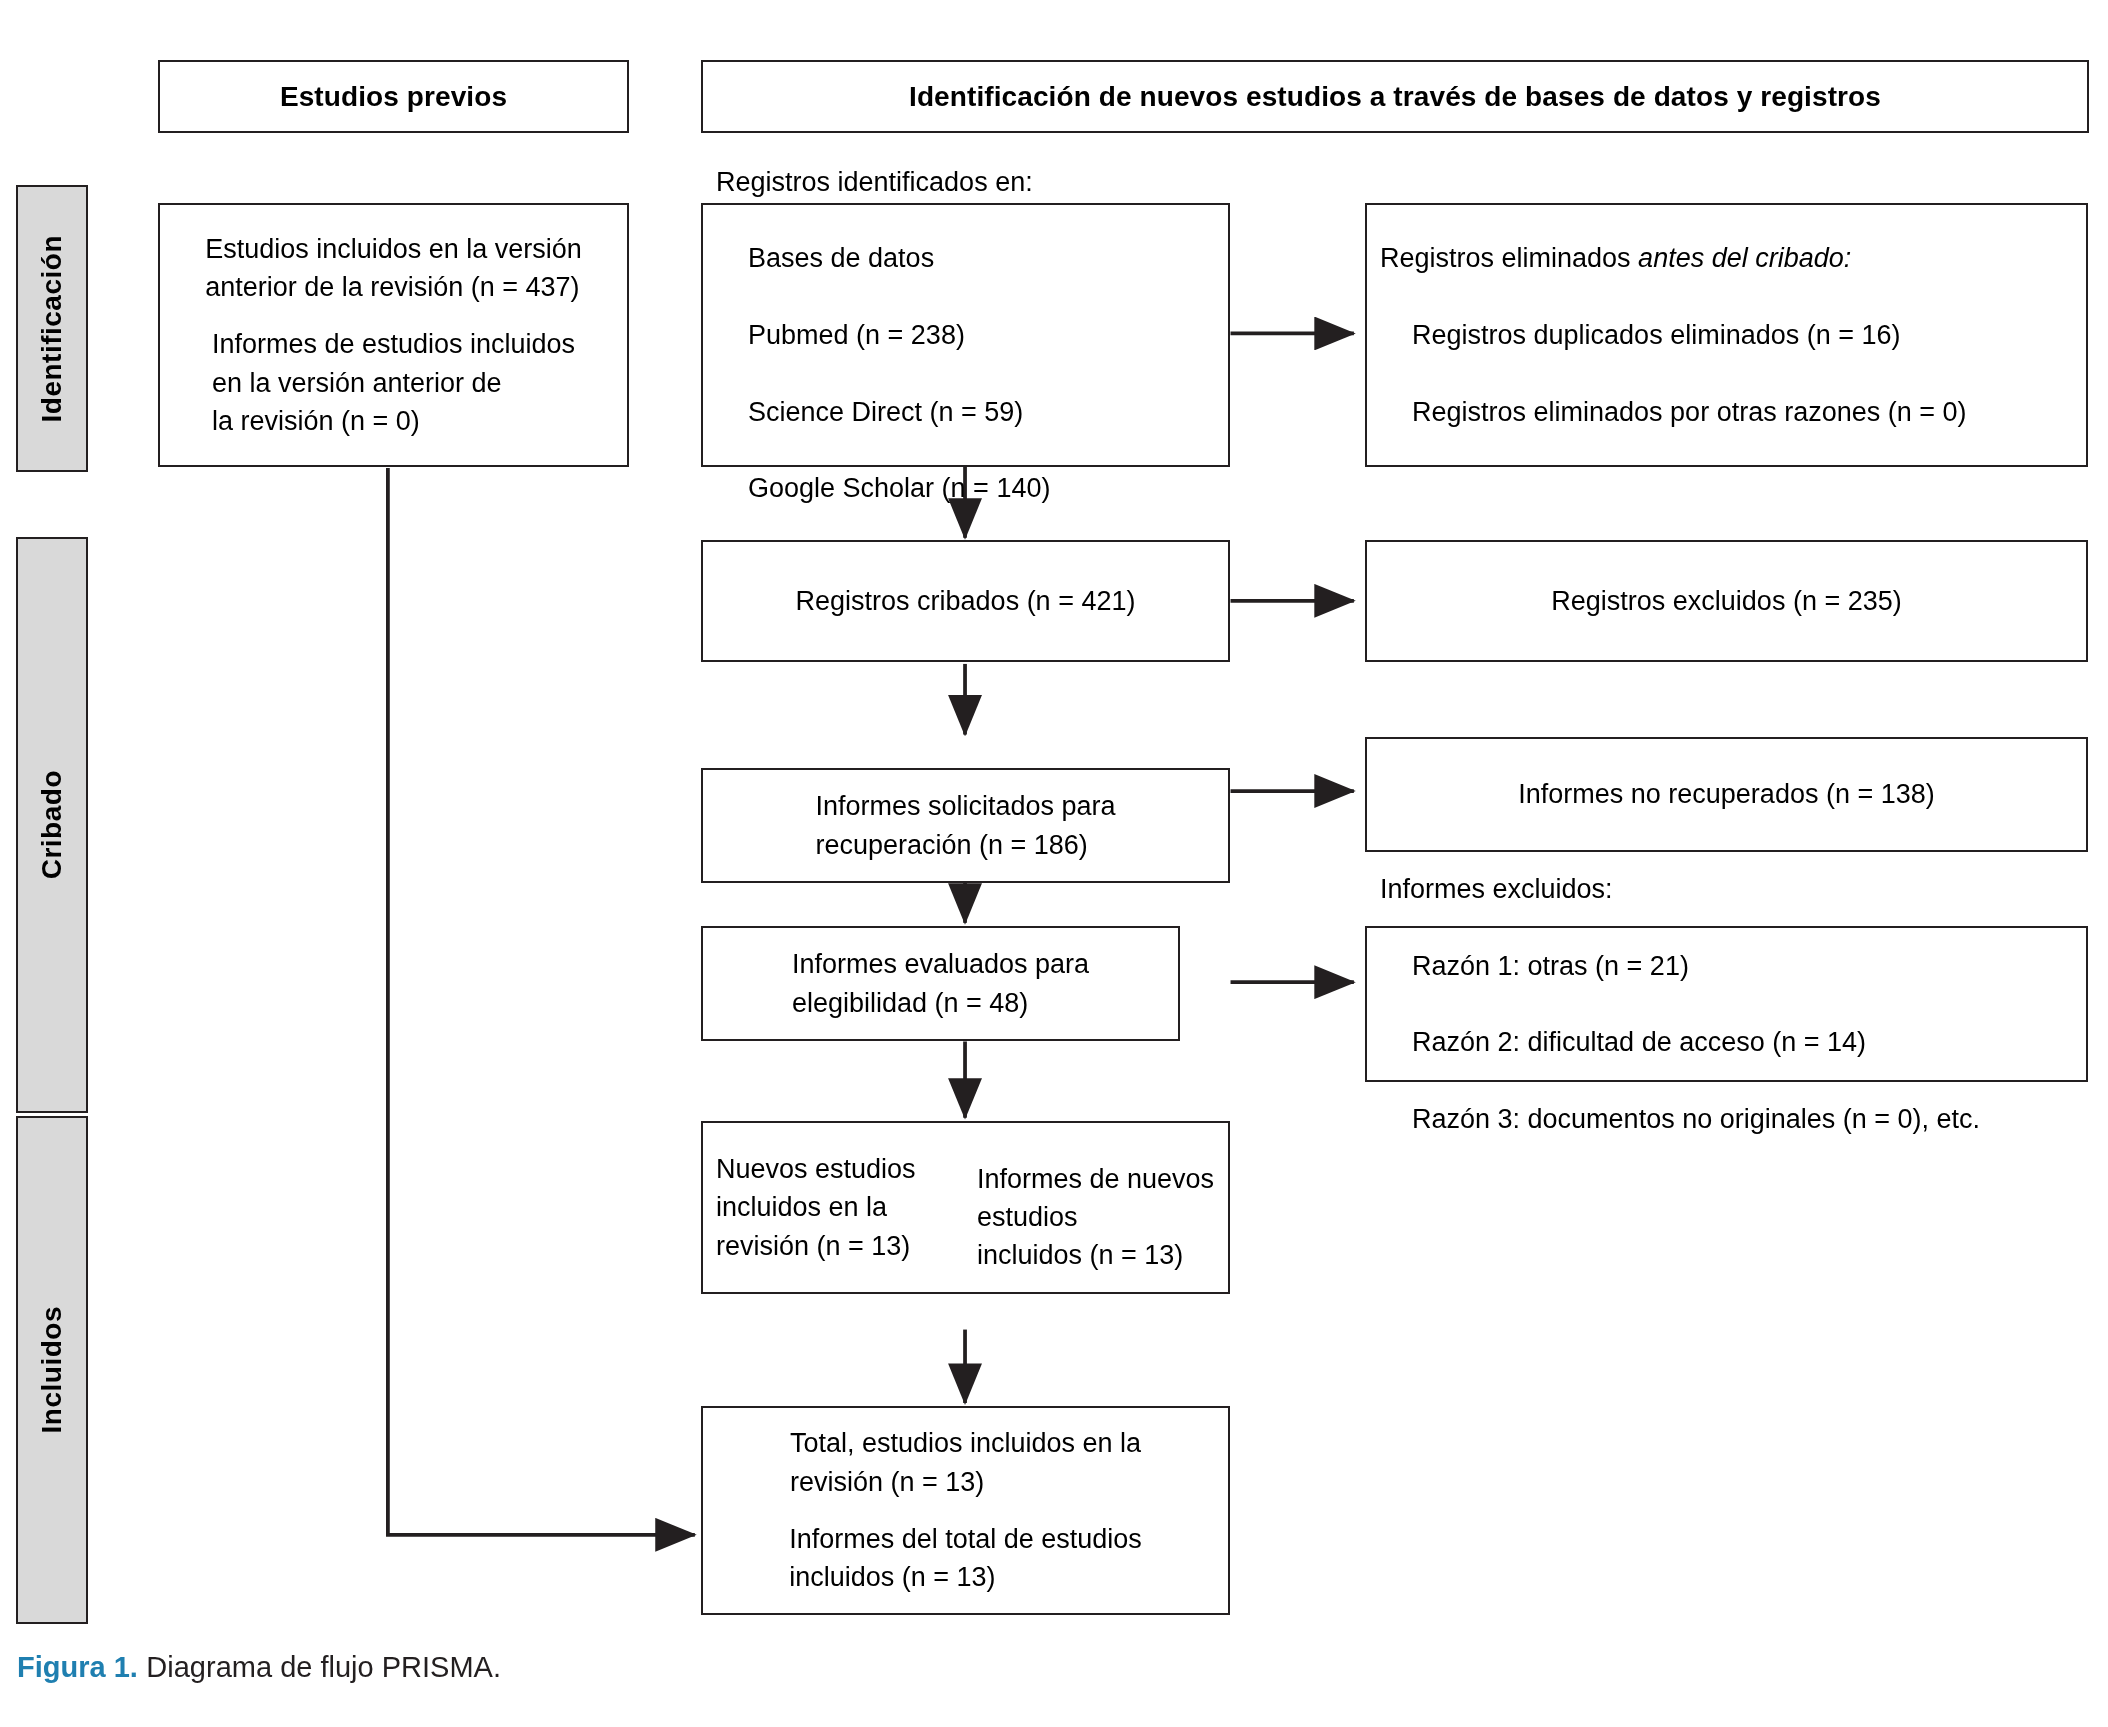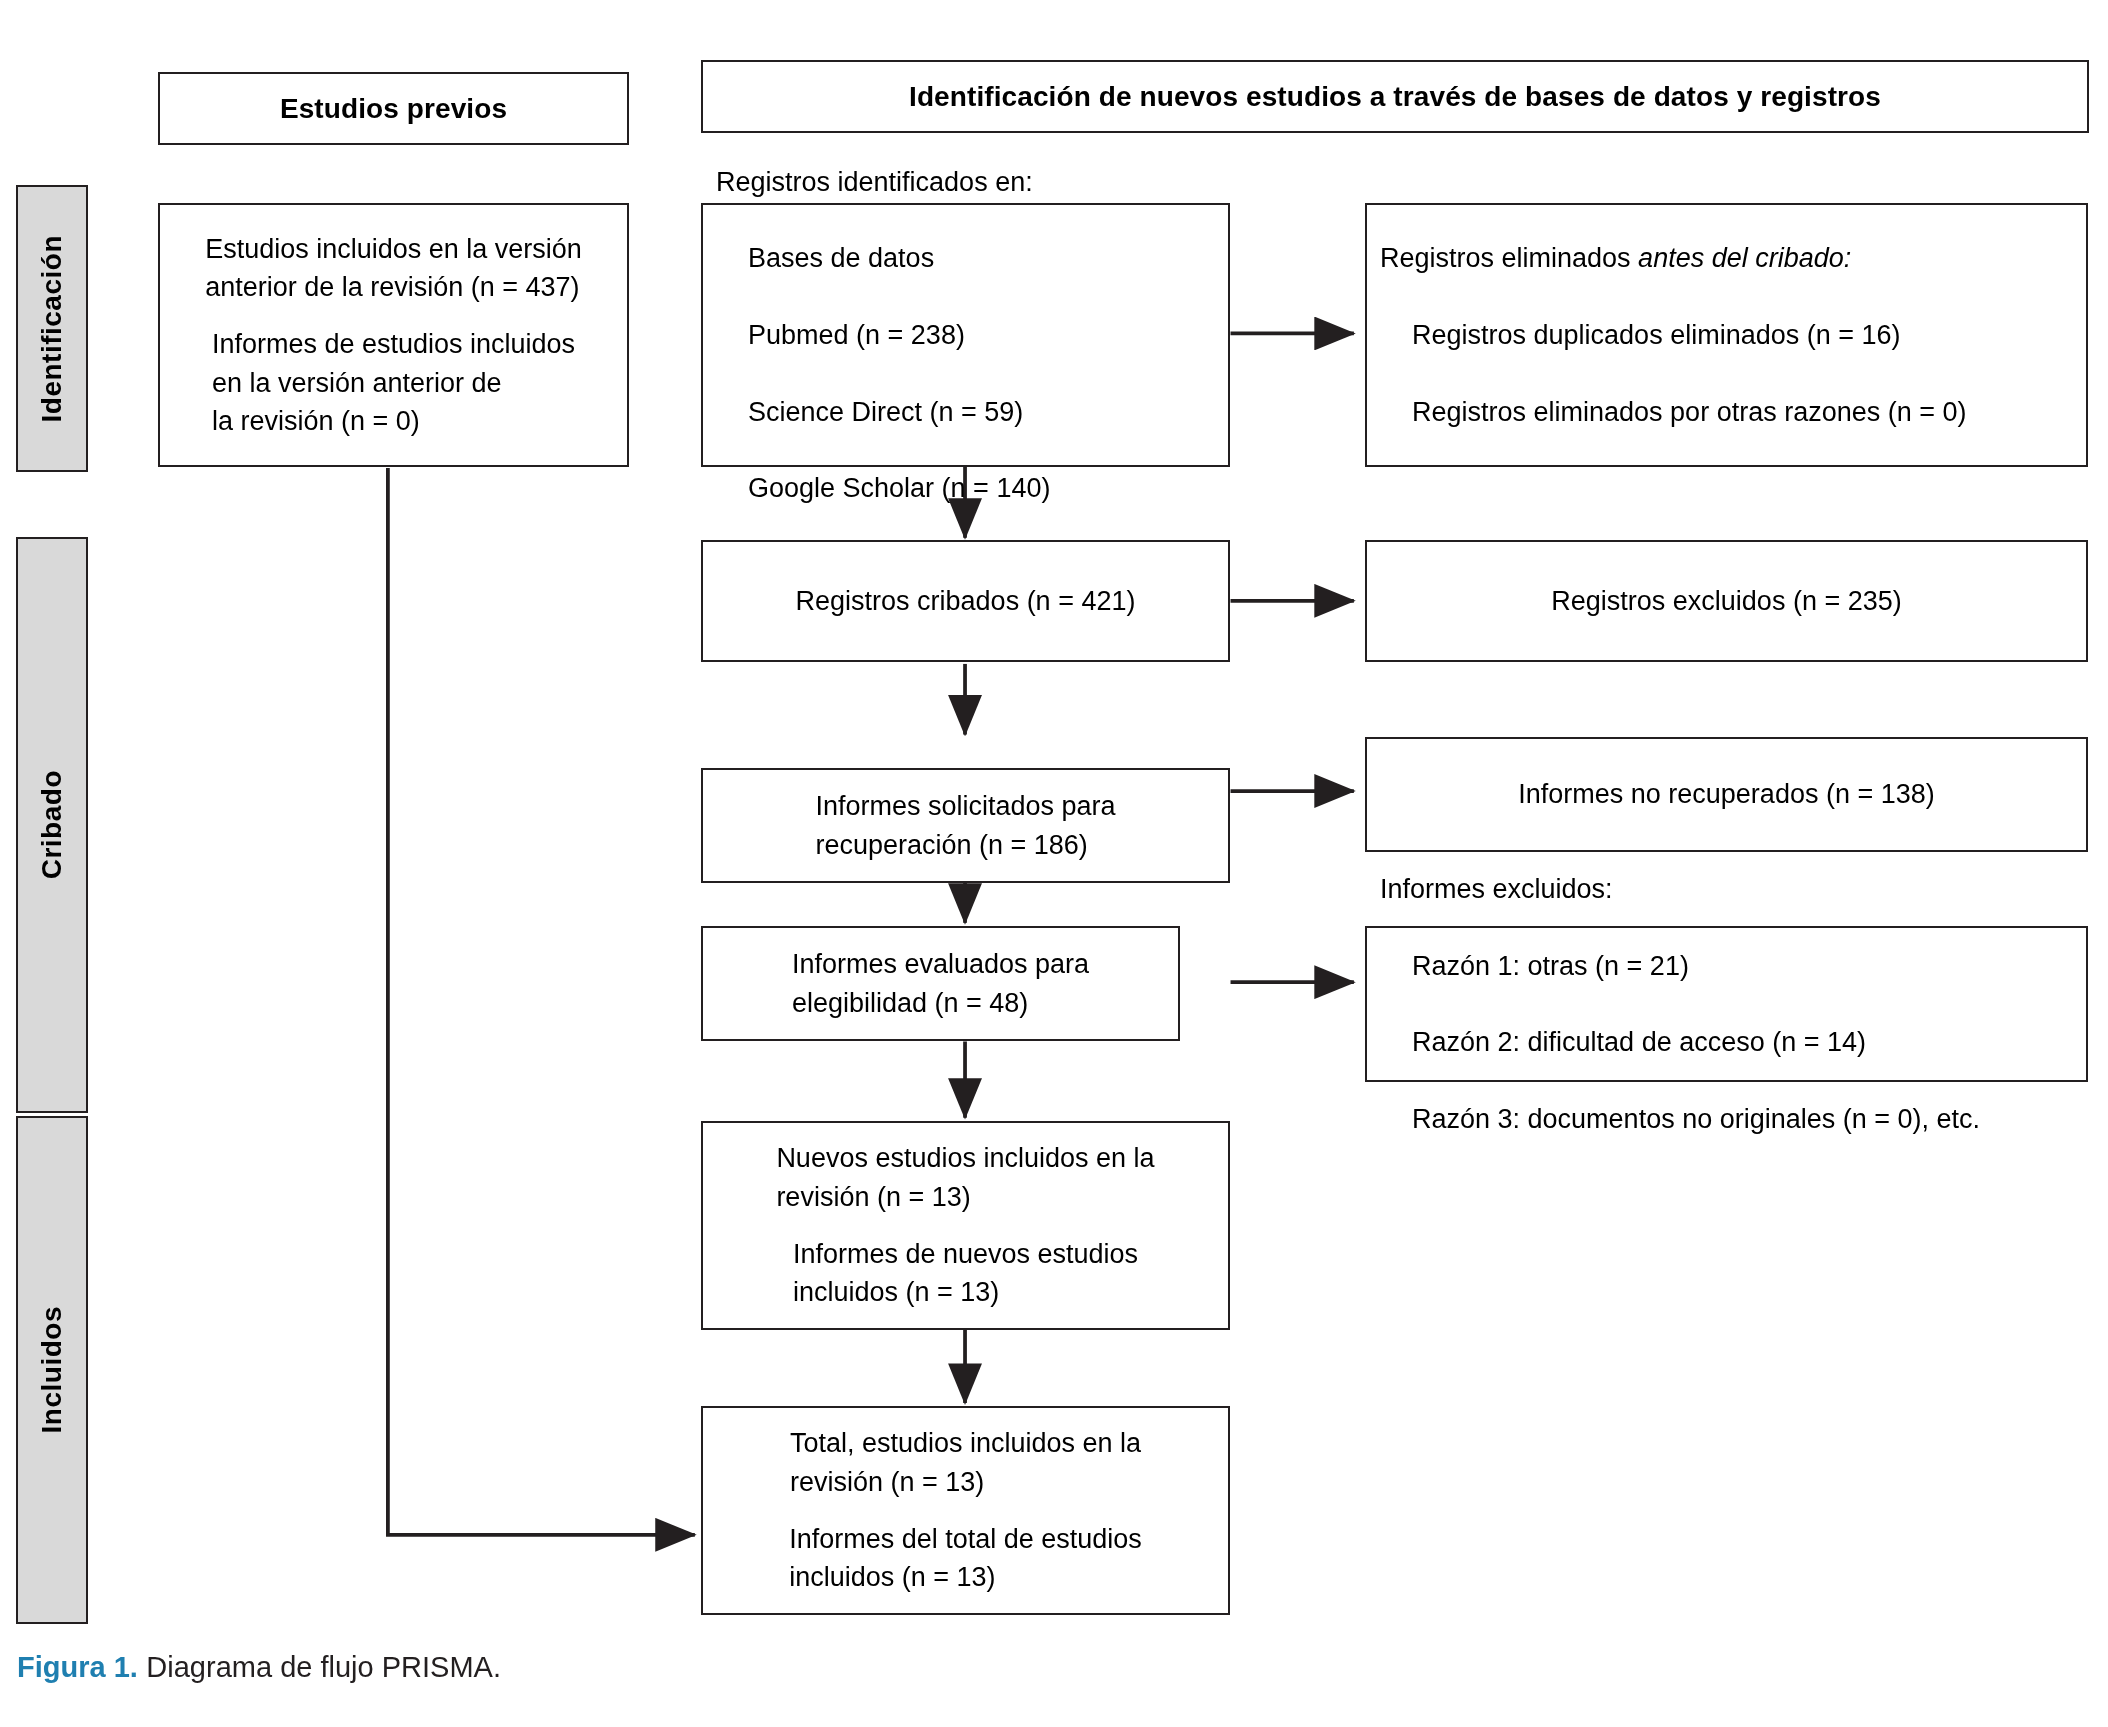--- a/index.html
+++ b/index.html
@@ -140,21 +140,21 @@
 
     <line x1="1307" y1="1043" x2="1438" y2="1043" stroke="#231f20" stroke-width="4" marker-end="url(#arrowhead)"></line>
 
     <line x1="1025" y1="1106" x2="1025" y2="1187" stroke="#231f20" stroke-width="4" marker-end="url(#arrowhead)"></line>
 
     <line x1="1025" y1="1412" x2="1025" y2="1490" stroke="#231f20" stroke-width="4" marker-end="url(#arrowhead)"></line>
 
     <polyline points="412,497 412,1630 738,1630" fill="none" stroke="#231f20" stroke-width="4" marker-end="url(#arrowhead)"></polyline>
   </svg>
 
-  <div class="banner" style="left:158px; top:72px; width:471px; height:73px;">
+  <div class="banner" style="left:158px; top:60px; width:471px; height:73px;">
     <span class="txt">Estudios previos</span>
   </div>
 
   <div class="banner" style="left:701px; top:60px; width:1388px; height:73px;">
     <span class="txt">Identificación de nuevos estudios a través de bases de datos y registros</span>
   </div>
 
   <div class="stage" style="left:16px; top:185px; width:72px; height:287px;">
     <span class="txt">Identificación</span>
   </div>
@@ -192,21 +192,21 @@
   <div class="box" style="left:701px; top:737px; width:529px; height:115px;margin-top:31px;">
     <span class="txt">Informes solicitados para
 recuperación (n = 186)</span>
   </div>
 
   <div class="box" style="left:701px; top:926px; width:479px; height:115px;">
     <span class="txt">Informes evaluados para
 elegibilidad (n = 48)</span>
   </div>
 
-  <div class="box" style="left:701px; top:1121px; width:529px; height:209px; flex-direction:column; justify-content:center;">
+  <div class="box" style="left:701px; top:1121px; width:529px; height:173px; justify-content:center;">
     <span class="txt">Nuevos estudios incluidos en la
 revisión (n = 13)</span>
     <span class="txt" style="margin-top:19px;">Informes de nuevos estudios
 incluidos (n = 13)</span>
   </div>
 
   <div class="box" style="left:701px; top:1406px; width:529px; height:209px; flex-direction:column; justify-content:center;">
     <span class="txt">Total, estudios incluidos en la
 revisión (n = 13)</span>
     <span class="txt" style="margin-top:19px;">Informes del total de estudios

